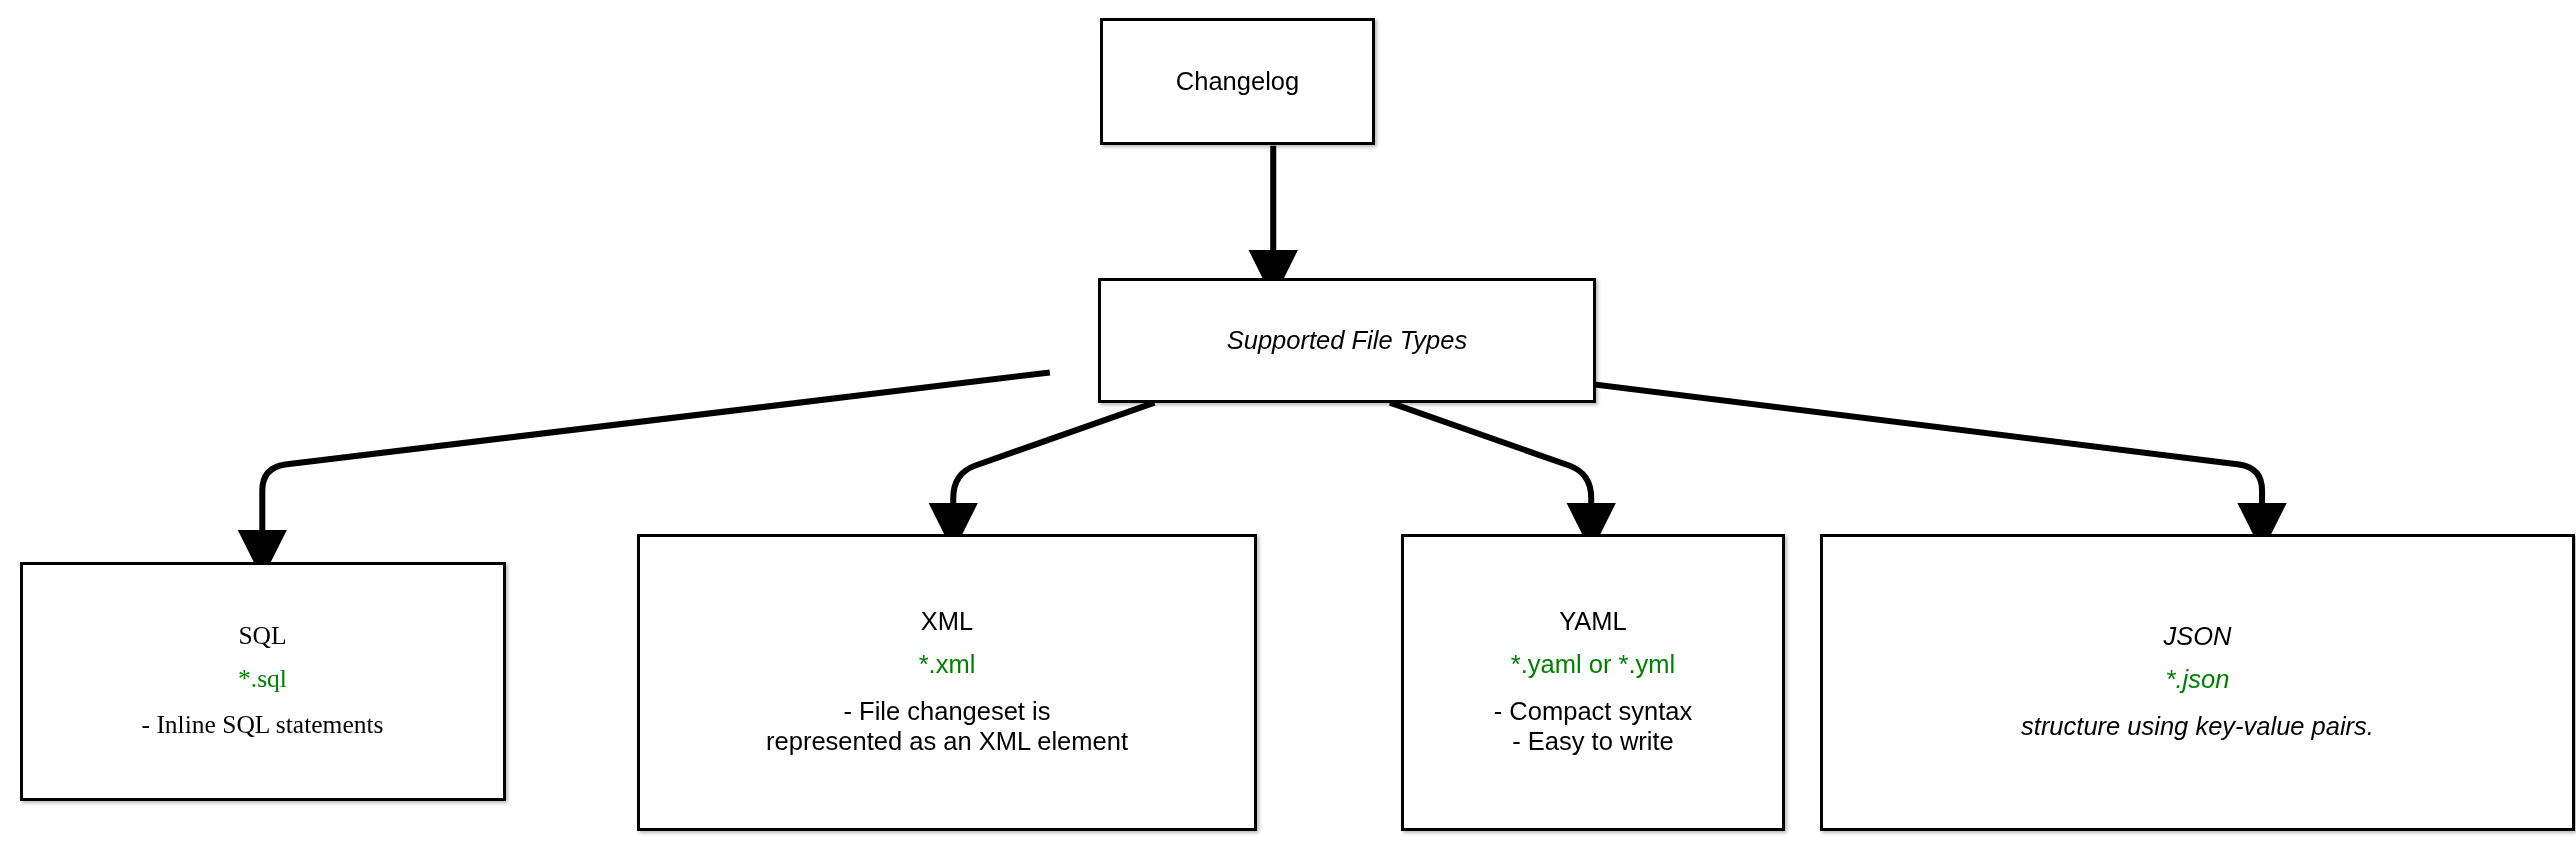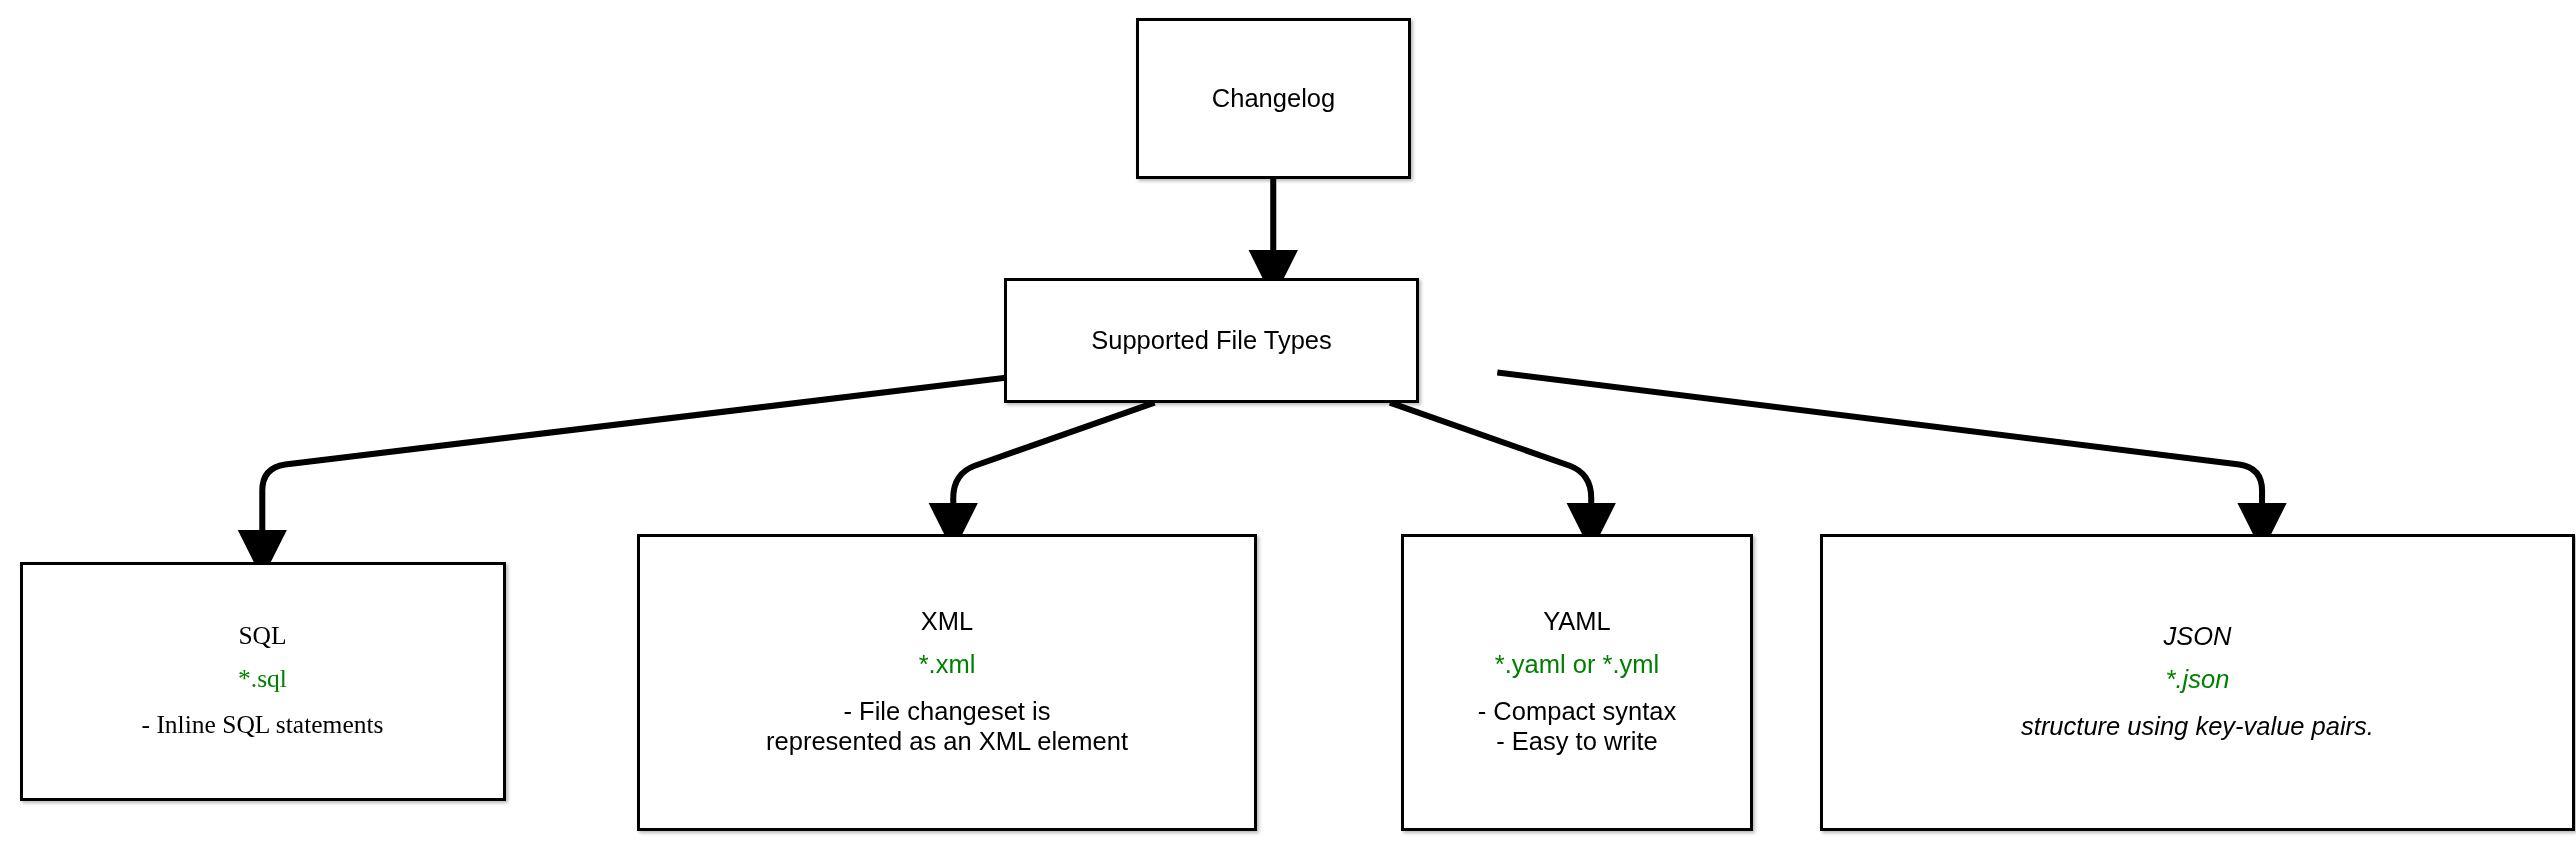--- a/index.html
+++ b/index.html
@@ -52,33 +52,33 @@
   .node-desc {
     font-size: 25.5px;
     line-height: 1.18;
     color: #000000;
   }
   .gap-sm { height: 17.4px; }
   .gap-md { height: 19px; }
 
   
   #node-changelog {
-    left: 1136px; top: 18px; width: 275px; height: 161px;
+    left: 1100px; top: 18px; width: 275px; height: 127px;
   }
   #node-supported {
-    left: 1004px; top: 278px; width: 415px; height: 125px;
+    left: 1098px; top: 278px; width: 498px; height: 125px; font-style: italic;
   }
   #node-sql {
     left: 19.5px; top: 562px; width: 486px; height: 239px; font-family: Liberation Serif, serif;
   }
   #node-xml {
     left: 637px; top: 534px; width: 620px; height: 297px;
   }
   #node-yaml {
-    left: 1401px; top: 534px; width: 352px; height: 297px;
+    left: 1401px; top: 534px; width: 384px; height: 297px;
   }
   #node-json {
     left: 1820px; top: 534px; width: 755px; height: 297px; font-style: italic;
   }
 </style>
 </head>
 <body>
 
 <div id="stage">
 

